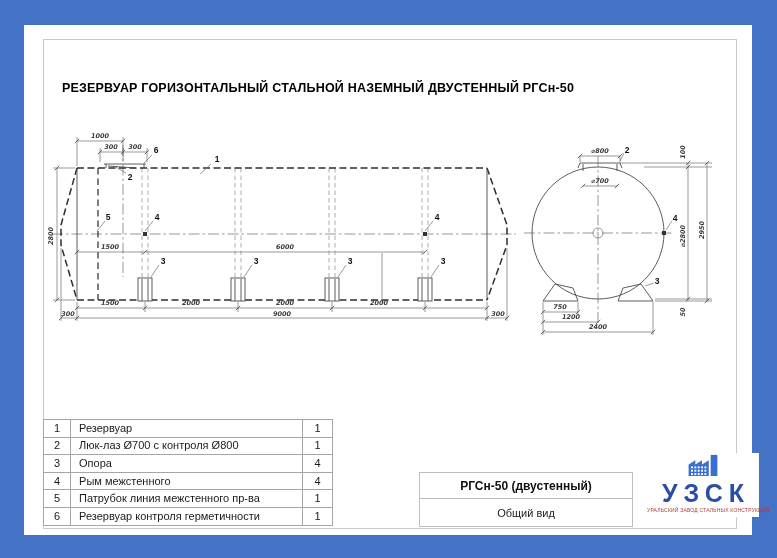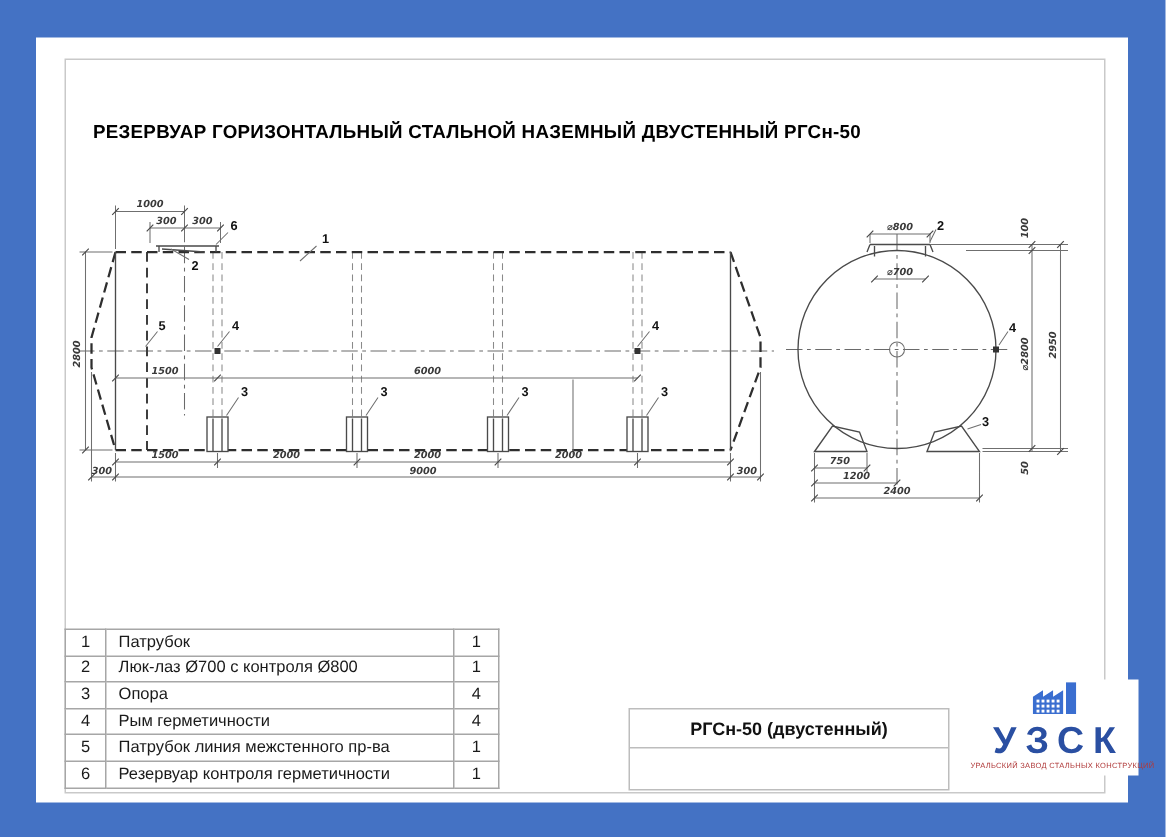--- a/index.html
+++ b/index.html
@@ -202,53 +202,54 @@
       <text class="co" x="603" y="128">2</text>
       <text class="co" x="651" y="196">4</text>
       <text class="co" x="633" y="259">3</text>
     </g>
   </svg>
 
   <table class="parts-table">
     <tbody>
       <tr>
         <td class="c-num">1</td>
-        <td class="c-name">Патрубок</td>
+        <td class="c-name">Резервуар</td>
         <td class="c-qty">1</td>
       </tr>
       <tr>
         <td class="c-num">2</td>
         <td class="c-name">Люк-лаз Ø700 с контроля Ø800</td>
         <td class="c-qty">1</td>
       </tr>
       <tr>
         <td class="c-num">3</td>
         <td class="c-name">Опора</td>
         <td class="c-qty">4</td>
       </tr>
       <tr>
         <td class="c-num">4</td>
-        <td class="c-name">Рым герметичности</td>
+        <td class="c-name">Рым межстенного</td>
         <td class="c-qty">4</td>
       </tr>
       <tr>
         <td class="c-num">5</td>
         <td class="c-name">Патрубок линия межстенного пр-ва</td>
         <td class="c-qty">1</td>
       </tr>
       <tr>
         <td class="c-num">6</td>
         <td class="c-name">Резервуар контроля герметичности</td>
         <td class="c-qty">1</td>
       </tr>
     </tbody>
   </table>
 
   <div class="title-block">
     <div class="row1">РГСн-50 (двустенный)</div>
+    <div class="row2">Общий вид</div>
   </div>
 
   <div class="logo">
     <svg width="34" height="23" viewBox="0 0 34 24">
       <path d="M2,24 L2,12 L9,7.5 L9,12 L16,7.5 L16,12 L23,7.5 L23,24 Z" fill="#3a6ed0"></path>
       <rect x="25" y="2" width="7" height="22" fill="#3a6ed0"></rect>
       <g fill="#ffffff">
         <rect x="4.5" y="14" width="2" height="2"></rect>
           <rect x="8" y="14" width="2" height="2"></rect>
           <rect x="11.5" y="14" width="2" height="2"></rect>

